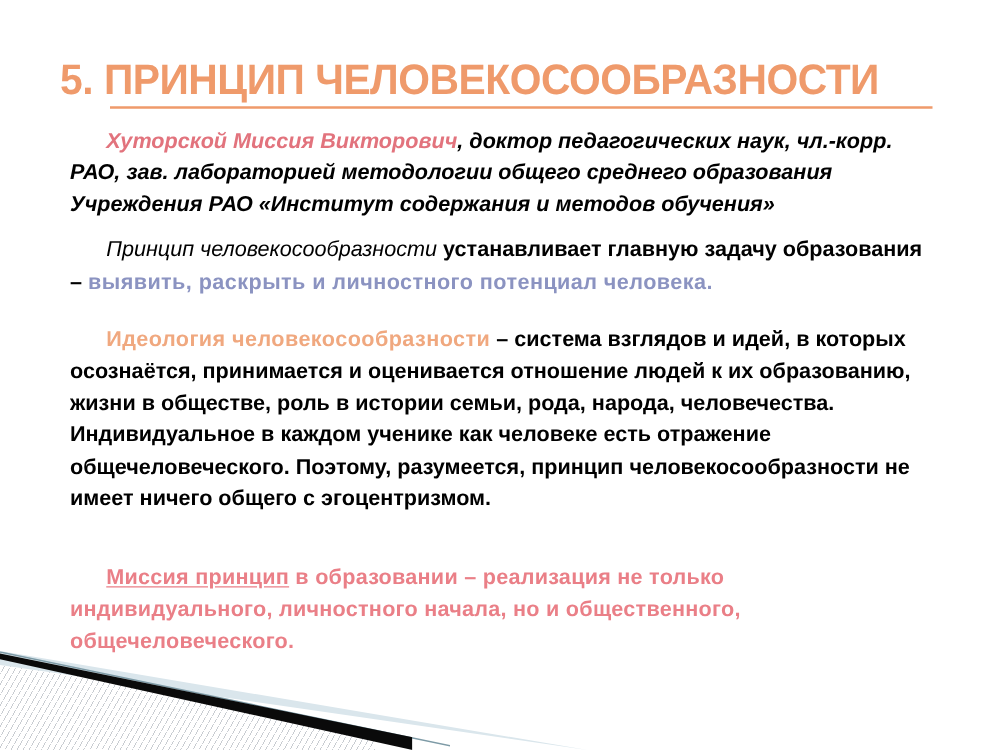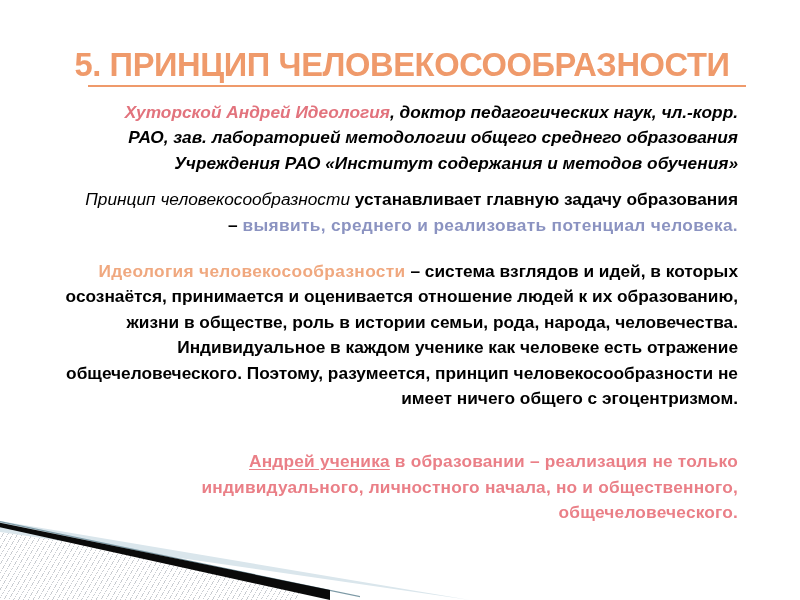--- a/index.html
+++ b/index.html
@@ -8,21 +8,20 @@
     padding: 0;
     background: #ffffff;
   }
   #slide {
     position: relative;
     width: 800px;
     height: 600px;
     background: #ffffff;
     overflow: hidden;
     font-family: "Liberation Sans", "DejaVu Sans", sans-serif;
-    text-align: right;
   }
 
   
   #title-block {
     position: absolute;
     left: 48px;
     top: 44px;
     width: 710px;
     height: 46px;
   }
@@ -153,27 +152,27 @@
 
 <div id="slide">
 
   <div id="title-block">
     <h1 id="slide-title">5. ПРИНЦИП ЧЕЛОВЕКОСООБРАЗНОСТИ</h1>
     <div id="title-underline"></div>
   </div>
 
   <div id="body-block">
 
-    <p class="para p1"><span class="name-hl">Хуторской Андрей Идеология</span><span>, доктор  педагогических наук, чл.-корр. РАО, зав. лабораторией методологии общего среднего образования Учреждения РАО «Институт содержания и методов обучения»</span></p>
+    <p class="para p1"><span class="name-hl">Хуторской Миссия Викторович</span><span>, доктор  педагогических наук, чл.-корр. РАО, зав. лабораторией методологии общего среднего образования Учреждения РАО «Институт содержания и методов обучения»</span></p>
 
-    <p class="para p2"><span class="term-italic">Принцип человекосообразности</span><span> устанавливает главную задачу образования – </span><span class="blue-hl">выявить, среднего и реализовать потенциал человека.</span></p>
+    <p class="para p2"><span class="term-italic">Принцип человекосообразности</span><span> устанавливает главную задачу образования – </span><span class="blue-hl">выявить, раскрыть и личностного потенциал человека.</span></p>
 
     <p class="para p3"><span class="orange-hl">Идеология человекосообразности</span><span> – система взглядов и идей, в которых осознаётся, принимается и оценивается отношение людей к их образованию, жизни в обществе, роль в истории семьи, рода, народа, человечества. Индивидуальное в каждом ученике как человеке есть отражение общечеловеческого. Поэтому, разумеется, принцип человекосообразности не имеет ничего общего с эгоцентризмом.</span></p>
 
-    <p class="para p4 pink-para"><span class="underline-hl">Андрей ученика</span><span> в образовании – реализация не только индивидуального, личностного начала, но и общественного, общечеловеческого.</span></p>
+    <p class="para p4 pink-para"><span class="underline-hl">Миссия принцип</span><span> в образовании – реализация не только индивидуального, личностного начала, но и общественного, общечеловеческого.</span></p>
 
   </div>
 
   <div id="bottom-decor">
     <div id="hatch-wedge"></div>
     <div id="blue-wedge"></div>
     <div id="thin-line"></div>
     <div id="black-wedge"></div>
   </div>
 

